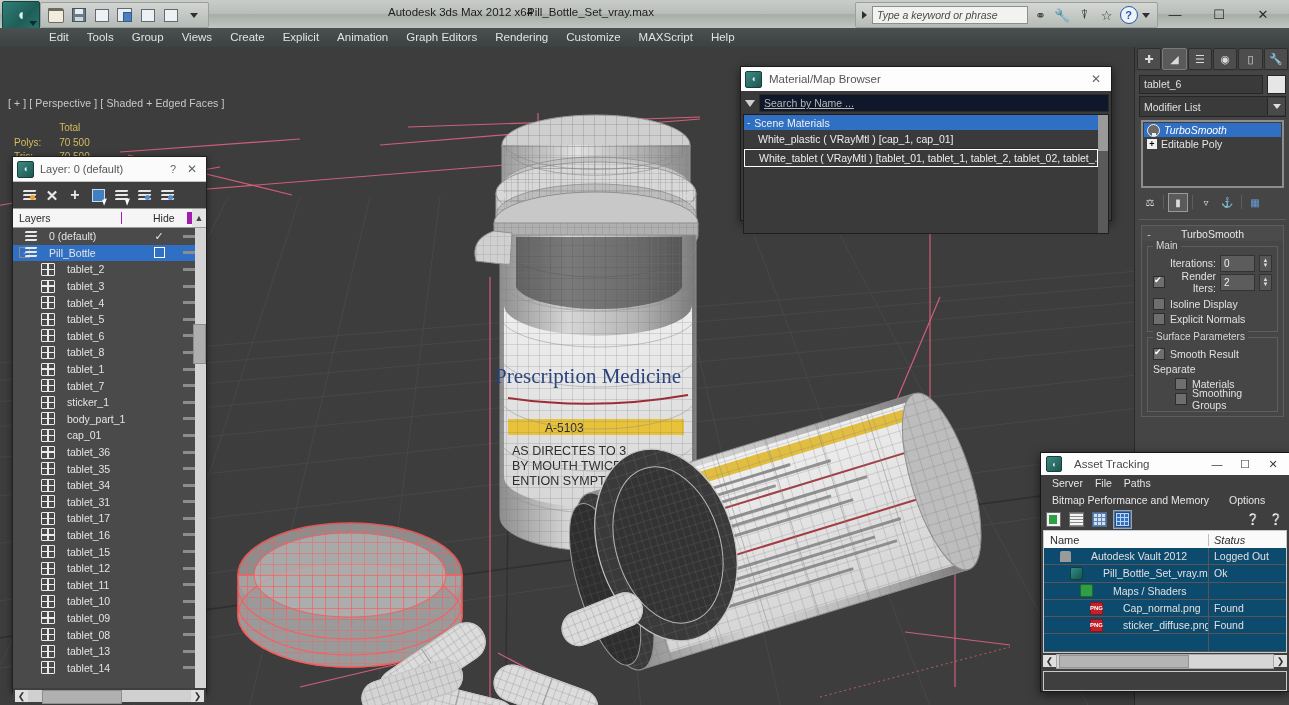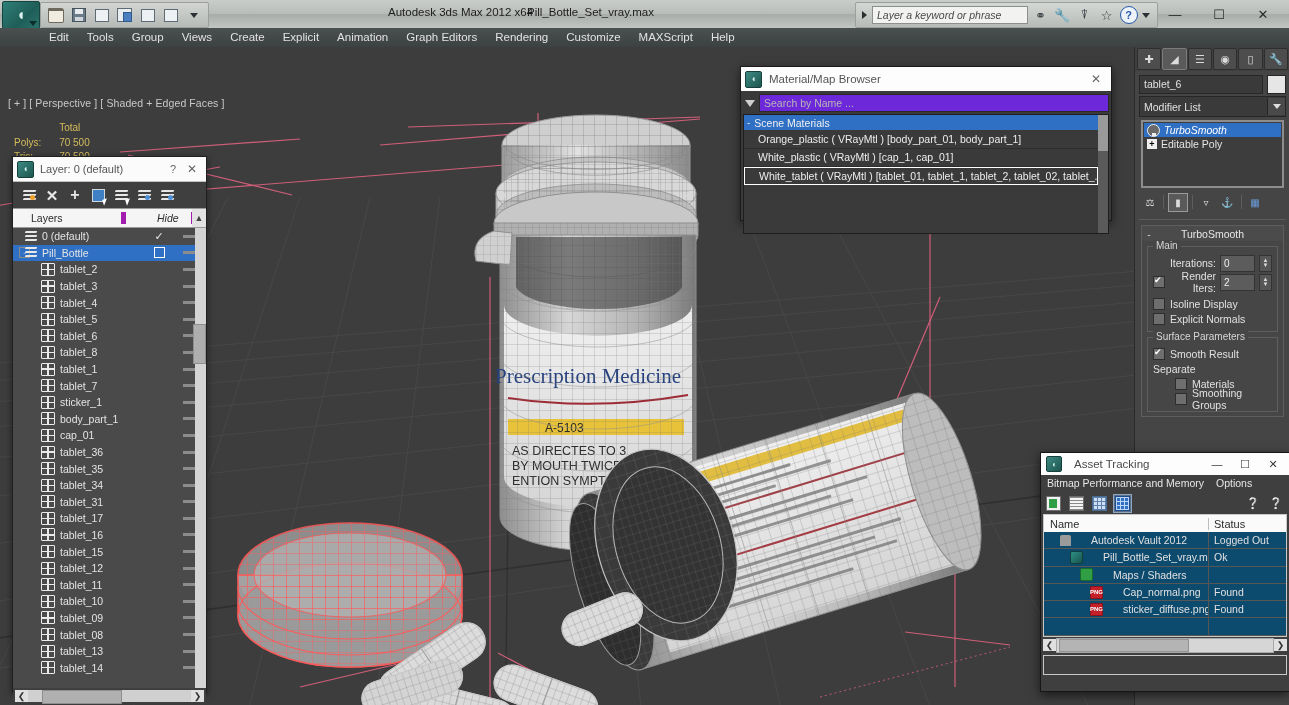--- a/index.html
+++ b/index.html
@@ -83,29 +83,29 @@
   .ldot{position:absolute;right:1px;bottom:1px;width:5px;height:5px;border-radius:50%;background:#f0a22a;}
   .ldot.blue{background:#4f8fd6;}
   .lx{color:#e9e9e9;font-size:15px;font-weight:bold;line-height:1;}
   .lplus{color:#e9e9e9;font-size:16px;font-weight:bold;line-height:1;}
   .lcube{width:11px;height:11px;background:#3f7fc4;border:1px solid #cfd8e0;}
   .lcur{position:absolute;right:0px;bottom:0px;width:0;height:0;
     border-left:5px solid #ffffff;border-bottom:6px solid transparent;transform:rotate(-18deg);}
 
   #lp-listhdr{height:18px;background:#f5f5f5;border-top:1px solid #9a9a9a;border-bottom:1px solid #9a9a9a;
     display:flex;align-items:center;color:#2a2a2a;font-size:10.5px;}
-  #lp-listhdr .c1{flex:1;padding-left:18px;border-right:5px solid #a21caf;}
+  #lp-listhdr .c1{flex:1;padding-left:6px;border-right:1px solid #a21caf;}
   #lp-listhdr .c2{width:26px;border-right:1px solid #c4c4c4;}
-  #lp-listhdr .c3{width:34px;padding-left:4px;border-right:1px solid #a21caf;font-style:italic;}
+  #lp-listhdr .c3{width:34px;padding-left:4px;border-right:5px solid #a21caf;}
   #lp-listhdr .c4{width:14px;text-align:center;color:#444;font-size:9px;background:#e3e3e3;height:100%;line-height:18px;}
 
   #lp-list{height:460px;background:#4a4a4a;overflow:hidden;position:relative;}
   .lrow{height:16.6px;display:flex;align-items:center;font-size:10.5px;color:#e4e4e4;position:relative;}
   .lrow.sel{background:#2f6fc4;}
-  .lrow .nm{flex:1;display:flex;align-items:center;gap:5px;overflow:hidden;white-space:nowrap;}
+  .lrow .nm{flex:1;display:flex;align-items:center;gap:12px;overflow:hidden;white-space:nowrap;}
   .lrow .chk{width:26px;display:flex;align-items:center;justify-content:center;}
   .lrow .hidecell{width:34px;display:flex;align-items:center;justify-content:center;}
   .dash{width:13px;height:3px;background:#8c8c8c;}
   .check{color:#e8e8e8;font-size:11px;}
   .sqbox{width:9px;height:9px;border:1.4px solid #ffffff;background:transparent;}
   .expander{width:9px;height:9px;border:1px solid #8a8a8a;color:#ccc;font-size:8px;
     display:flex;align-items:center;justify-content:center;line-height:1;margin-left:2px;}
   .layicon{width:12px;height:11px;position:relative;flex:0 0 auto;}
   .layicon i{position:absolute;left:0;width:12px;height:2.2px;background:#e8e8e8;transform:skewX(-24deg);border-radius:1px;}
   .layicon i:nth-child(1){top:0;}.layicon i:nth-child(2){top:4px;}.layicon i:nth-child(3){top:8px;}
@@ -126,22 +126,22 @@
     border:1px solid #1b1b1b;box-shadow:0 3px 9px rgba(0,0,0,.55);}
   #mb-title{height:24px;background:#fdfdfd;display:flex;align-items:center;padding:0 4px;}
   #mb-ico{width:15px;height:15px;background:linear-gradient(135deg,#3d8a83,#1d5650);
     border:1px solid #15403c;border-radius:2px;color:#d9f2ef;font-size:9px;
     display:flex;align-items:center;justify-content:center;font-weight:bold;}
   #mb-name{margin-left:7px;color:#555;font-size:11.5px;flex:1;}
   #mb-close{color:#666;font-size:12px;width:22px;text-align:center;}
   #mb-search{height:18px;margin:3px 2px 2px 2px;display:flex;align-items:center;gap:3px;}
   #mb-tri{width:13px;height:13px;display:flex;align-items:center;justify-content:center;}
   #mb-tri:after{content:"";width:0;height:0;border-left:5.5px solid transparent;border-right:5.5px solid transparent;border-top:7px solid #cfcfcf;}
-  #mb-sinput{flex:1;height:16px;background:#6d28d9;border:1px solid #2a2a2a;
-    color:#b7b7b7;font-size:10.5px;padding-left:4px;line-height:16px;overflow:hidden;white-space:nowrap;}
+  #mb-sinput{flex:1;height:16px;background:#0f172a;border:1px solid #2a2a2a;
+    color:#b7b7b7;font-size:10.5px;padding-left:4px;line-height:16px;overflow:hidden;white-space:nowrap;text-decoration:underline;}
   #mb-listwrap{margin:2px 2px 0 2px;height:118px;background:#3a3a3a;border:1px solid #1e1e1e;position:relative;}
   #mb-list{position:absolute;left:0;top:0;right:10px;bottom:0;overflow:hidden;}
   .mb-group{height:15px;background:#2f6fc4;display:flex;align-items:center;
     color:#f0f0f0;font-size:10.5px;padding-left:3px;gap:4px;}
   .mb-group .minus{color:#dfe8f5;font-size:10px;}
   .mrow{height:17.5px;display:flex;align-items:center;color:#ededed;font-size:10.5px;
     padding-left:14px;border-bottom:1px solid #2e2e2e;position:relative;white-space:nowrap;overflow:hidden;}
   .mrow.selected{border:1px solid #ffffff;height:16px;}
   .mrow .redflag{position:absolute;right:0;top:0;width:0;height:0;
     border-right:26px solid #d21d1d;border-bottom:17px solid transparent;}
@@ -197,41 +197,41 @@
   
   #asset{left:1040px;top:452px;width:248px;height:238px;background:#3f3f3f;
     border:1px solid #161616;box-shadow:0 3px 10px rgba(0,0,0,.6);}
   #as-title{height:22px;background:#fdfdfd;display:flex;align-items:center;padding:0 2px;}
   #as-ico{width:14px;height:14px;background:linear-gradient(135deg,#3d8a83,#1d5650);
     border:1px solid #15403c;border-radius:2px;color:#d9f2ef;font-size:8px;
     display:flex;align-items:center;justify-content:center;font-weight:bold;margin-left:3px;}
   #as-name{margin-left:12px;color:#4a4a4a;font-size:11.5px;flex:1;}
   .as-wb{width:28px;height:22px;display:flex;align-items:center;justify-content:center;color:#3a3a3a;font-size:11px;}
   #as-menu1{height:16px;display:flex;align-items:center;padding-left:5px;gap:0px;}
-  #as-menu2{height:17px;display:flex;align-items:flex-start;gap:0px;}
+  #as-menu2{height:17px;display:flex;align-items:center;padding-left:5px;gap:8px;}
   .as-mi{padding:0 6px;font-size:10.5px;color:#e6e6e6;line-height:16px;}
   #as-toolbar{height:22px;background:#3f3f3f;display:flex;align-items:center;padding:0 3px;gap:4px;}
   .astb{width:17px;height:17px;display:flex;align-items:center;justify-content:center;
     border:1px solid transparent;font-size:9px;}
   .astb.active{background:#5b6f88;border-color:#8fa6bf;}
   .tbsheet{width:13px;height:13px;background:#f2f2f2;border:1px solid #6c6c6c;position:relative;}
   .tbsheet.green:after{content:"";position:absolute;left:2px;top:2px;width:8px;height:9px;background:#2f9e44;}
   .tblines{width:13px;height:13px;background:#f4f4f4;border:1px solid #6c6c6c;
     background-image:linear-gradient(#8a8a8a 1px,transparent 1px);background-size:100% 3px;}
   .tbgrid{width:13px;height:13px;background:#cfe0f2;border:1px solid #4a6a8f;
     background-image:linear-gradient(#5d82ad 1px,transparent 1px),linear-gradient(90deg,#5d82ad 1px,transparent 1px);
     background-size:4px 4px;}
   .tbblue{width:13px;height:13px;background:#2f6fc4;border:1px solid #1d4b8c;
     background-image:linear-gradient(#bcd6f5 1px,transparent 1px),linear-gradient(90deg,#bcd6f5 1px,transparent 1px);
     background-size:4px 4px;}
   .tbhelp{width:15px;height:15px;color:#c9d7e8;font-size:11px;display:flex;align-items:center;justify-content:center;}
   #as-grid{margin:0 2px;border:1px solid #c9c9c9;background:#0c4a6e;}
   #as-hdr{height:17px;background:#fafafa;display:flex;align-items:center;color:#2b2b2b;font-size:11px;}
   #as-hdr .n{flex:1;padding-left:6px;border-right:1px solid #bdbdbd;}
-  #as-hdr .s{width:72px;padding-left:5px;}
+  #as-hdr .s{width:72px;padding-left:5px;font-style:italic;}
   .arow{height:16.3px;display:flex;align-items:center;font-size:10.5px;color:#e0e0e0;
     border-bottom:1px solid #565656;}
   .arow .n{flex:1;display:flex;align-items:center;gap:20px;overflow:hidden;white-space:nowrap;border-right:1px solid #565656;height:100%;}
   .arow .s{width:72px;padding-left:5px;color:#e0e0e0;}
   .aico{width:11px;height:11px;flex:0 0 auto;}
   .aico.vault{background:#9a9a9a;border-radius:2px 2px 0 0;position:relative;}
   .aico.maxf{background:linear-gradient(135deg,#2f8f86,#17534d);border:1px solid #123f3a;border-radius:2px;}
   .aico.maps{background:#2f9e44;border:1px solid #1c6b2d;border-radius:2px;}
   .aico.png{background:#c3202a;border:1px solid #8b1218;color:#fff;font-size:6px;
     display:flex;align-items:center;justify-content:center;font-weight:bold;border-radius:1px;}
@@ -271,21 +271,21 @@
       </div>
     <div class="qbtn">
         <span class="qcaret"></span>
       </div>
   </div>
   <div id="title-app" class="abs">Autodesk 3ds Max  2012 x64</div>
   <div id="title-file" class="abs">Pill_Bottle_Set_vray.max</div>
 
   <div id="infocenter" class="abs">
     <div id="ic-arrow"></div>
-    <div id="ic-input">Layer a keyword or phrase</div>
+    <div id="ic-input">Type a keyword or phrase</div>
     <div class="ic-ico">⚭</div>
     <div class="ic-ico">🔧</div>
     <div class="ic-ico">⍒</div>
     <div class="ic-ico">☆</div>
     <div class="ic-ico">
         <span id="ic-help">?</span>
       </div>
     <div class="ic-ico" style="width:9px">
         <span class="qcaret"></span>
       </div>
@@ -938,23 +938,20 @@
     <div id="mb-sinput">Search by Name ...</div>
   </div>
   <div id="mb-listwrap">
     <div id="mb-list">
       <div class="mb-group">
         <span class="minus">-</span>
         <span>Scene Materials</span>
       </div>
       <div id="mb-rows">
           <div class="mrow">
-            <span>Orange_plastic ( VRayMtl ) [body_part_01, body_part_1]</span>
-          </div>
-          <div class="mrow">
             <span>White_plastic  ( VRayMtl ) [cap_1, cap_01]</span>
           </div>
           <div class="mrow selected">
             <span>White_tablet  ( VRayMtl ) [tablet_01, tablet_1, tablet_2, tablet_02, tablet_...</span>
           </div>
         </div>
     </div>
     <div id="mb-vscroll">
       <div id="mb-vthumb"></div>
     </div>
@@ -1051,20 +1048,25 @@
   </div>
 </div>
 
 <div id="asset" class="abs">
   <div id="as-title">
     <div id="as-ico">◖</div>
     <div id="as-name">Asset Tracking</div>
     <div class="as-wb">—</div>
     <div class="as-wb">☐</div>
     <div class="as-wb">✕</div>
+  </div>
+  <div id="as-menu1">
+    <div class="as-mi">Server</div>
+    <div class="as-mi">File</div>
+    <div class="as-mi">Paths</div>
   </div>
   <div id="as-menu2">
     <div class="as-mi">Bitmap Performance and Memory</div>
     <div class="as-mi">Options</div>
   </div>
   <div id="as-toolbar">
     <div class="astb">
         <span class="tbsheet green"></span>
       </div>
     <div class="astb">

